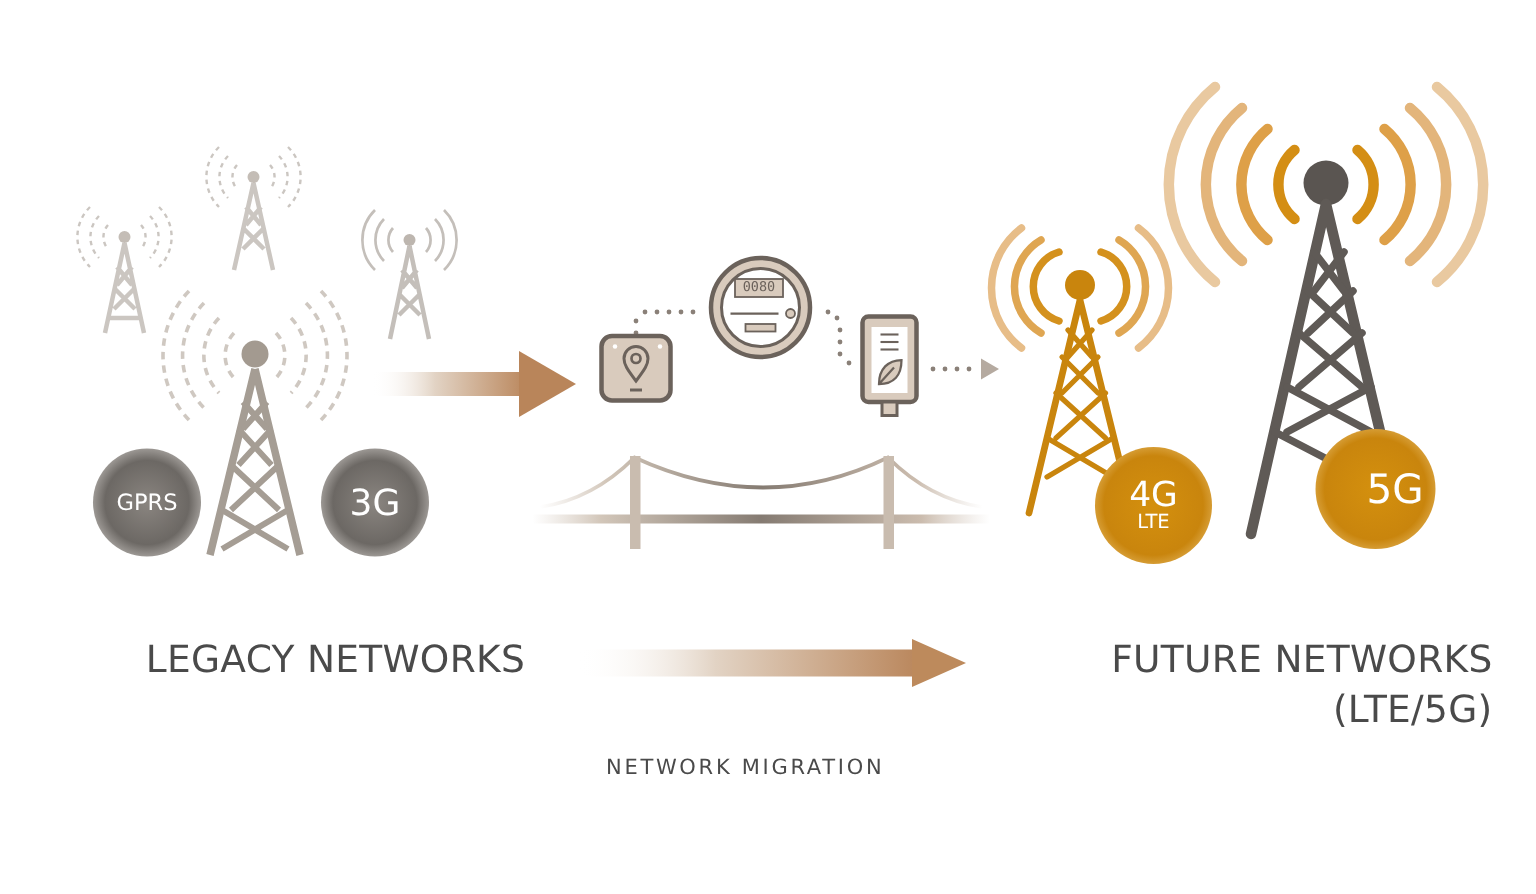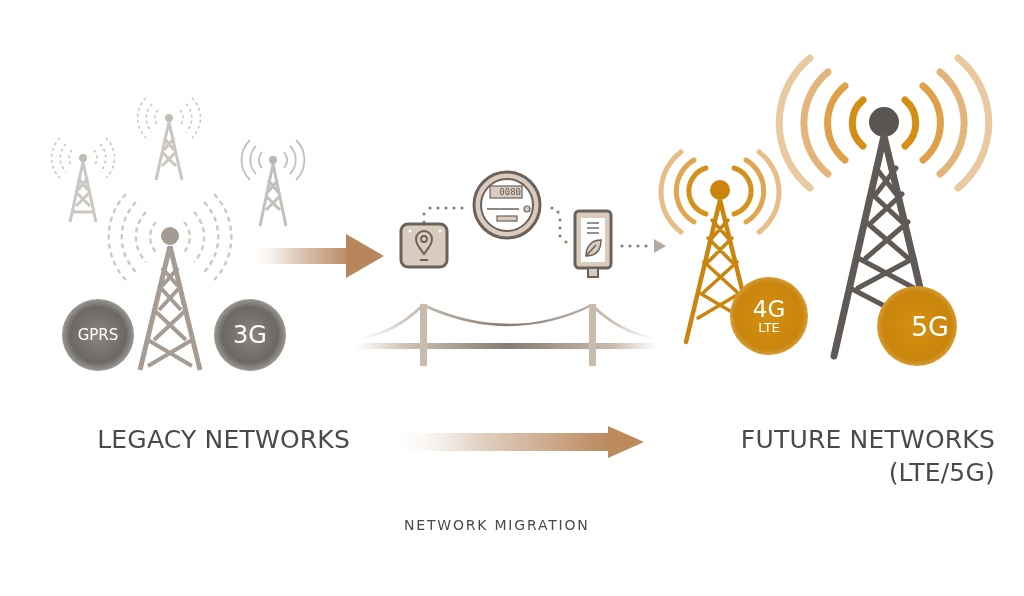--- a/index.html
+++ b/index.html
@@ -210,30 +210,30 @@
   </g>
 </svg>
 
 <div class="badge badge-gray" style="left:62px; top:299px; width:72px; height:72px;">
   <span style="font-size:15px;">GPRS</span>
 </div>
 <div class="badge badge-gray" style="left:214px; top:299px; width:72px; height:72px;">
   <span style="font-size:24px;">3G</span>
 </div>
 
-<div class="badge badge-orange" style="left:730px; top:277px; width:78px; height:78px;">
+<div class="badge badge-orange" style="left:730px; top:298px; width:78px; height:78px;">
   <span style="font-size:23px; line-height:22px;">4G</span>
   <span style="font-size:13px; line-height:15px;">LTE</span>
 </div>
 <div class="badge badge-orange" style="left:877px; top:286px; width:80px; height:80px;">
   <span style="font-size:27px;margin-left:26px;">5G</span>
 </div>
 
-<div class="abs" style="left:491px; top:186px; width:30px; font-family:'DejaVu Sans Mono', monospace; font-size:9px; text-align:right; color:#6b625b; line-height:12px;">0080</div>
+<div class="abs" style="left:491px; top:186px; width:30px; font-family:'DejaVu Sans Mono', monospace; font-size:9px; text-align:center; color:#6b625b; line-height:12px;">0080</div>
 
 <div class="label-main" style="left:40px; top:423px; width:310px;">
   <div>LEGACY NETWORKS</div>
 </div>
 <div class="label-main" style="left:675px; top:423px; width:320px;">
   <div>FUTURE NETWORKS</div>
   <div>(LTE/5G)</div>
 </div>
-<div class="caption" style="left:404px; top:517px;">NETWORK MIGRATION</div>
+<div class="caption" style="left:404px; top:504px;">NETWORK MIGRATION</div>
 
 </body></html>

